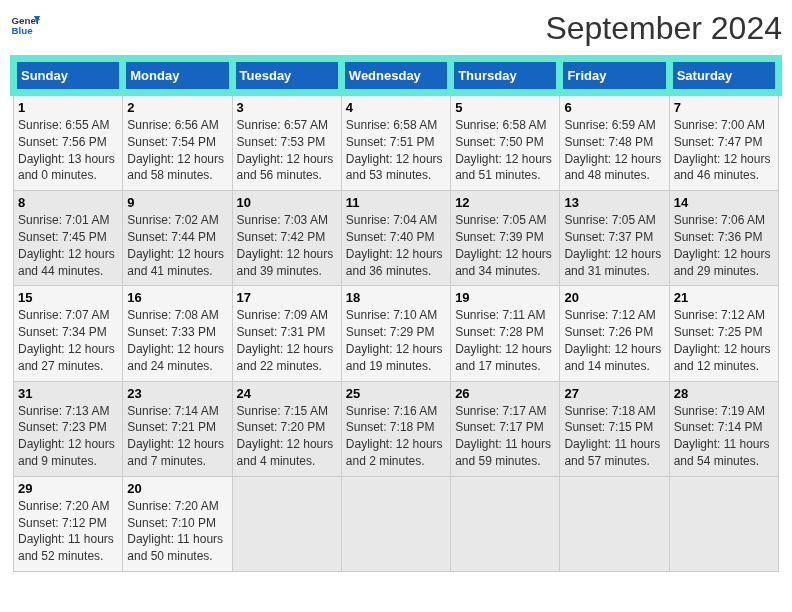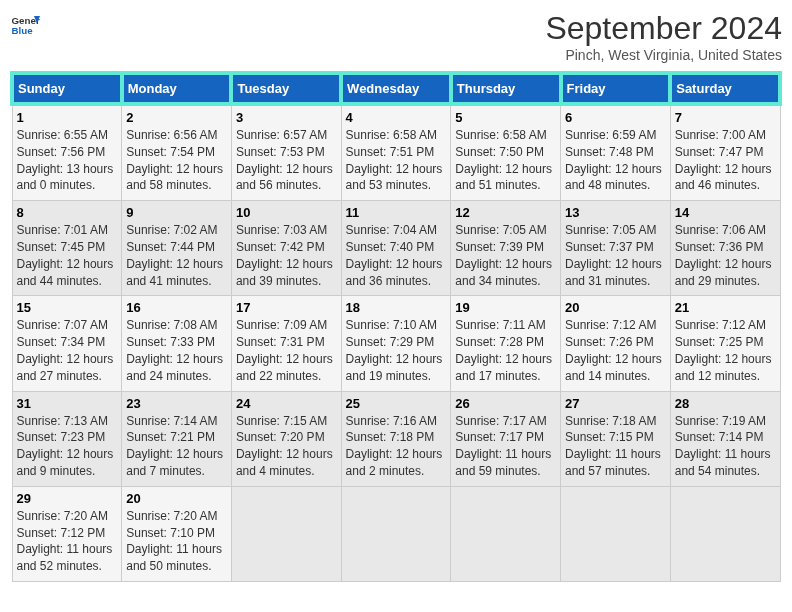--- a/index.html
+++ b/index.html
@@ -44,21 +44,21 @@
     }
     thead tr {
       background-color: #1565c0;
       color: #fff;
     }
     thead th {
       padding: 6px 4px;
       text-align: left;
       font-size: 13px;
       font-weight: bold;
-      border: 4px solid #5eead4;
+      border: 7px solid #5eead4;
     }
     tbody tr {
       vertical-align: top;
     }
     tbody tr:nth-child(odd) {
       background-color: #f5f5f5;
     }
     tbody tr:nth-child(even) {
       background-color: #e8e8e8;
     }
@@ -88,21 +88,20 @@
 <div class="header-area">
   <div class="logo">
     <svg class="logo-icon" viewBox="0 0 40 40" xmlns="http://www.w3.org/2000/svg">
       <text x="2" y="18" font-size="13" font-weight="bold" fill="#333">General</text>
       <text x="2" y="32" font-size="13" font-weight="bold" fill="#1565c0">Blue</text>
       <polygon points="32,8 40,8 36,18" fill="#1565c0"></polygon>
     </svg>
   </div>
   <div class="title-area">
     <div class="main-title">September 2024</div>
-    <div class="subtitle">Pinch, West Virginia, United States</div>
   </div>
 </div>
 
 <table>
   <thead>
     <tr>
     <th>Sunday</th>
         <th>Monday</th>
         <th>Tuesday</th>
         <th>Wednesday</th>

